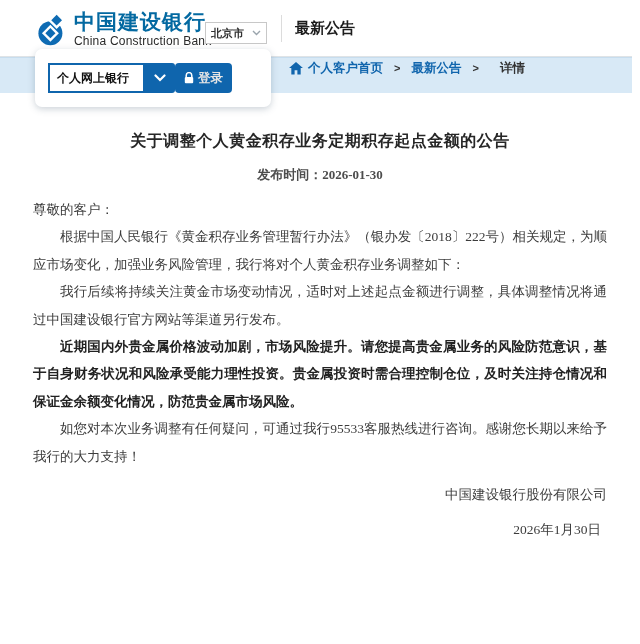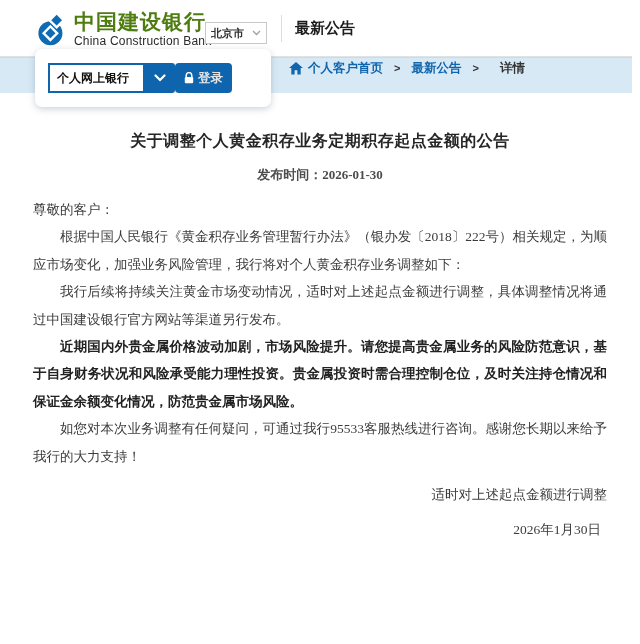--- a/index.html
+++ b/index.html
@@ -5,21 +5,21 @@
   * { margin:0; padding:0; box-sizing:border-box; }
   html,body { width:640px; height:644px; background:#fff; overflow:hidden;
               font-family:"Liberation Sans", sans-serif; }
   .page { position:relative; width:640px; height:644px; background:#fff; }
 
   
   .header { position:absolute; top:0; left:0; width:632px; height:57px; background:#fff;
             border-bottom:1px solid #dfe3e6; }
   .brand { position:absolute; left:36px; top:11px; display:flex; align-items:center; }
   .logo { width:32px; height:34px; margin-right:6px; }
-  .brand-cn { font-size:21px; font-weight:bold; color:#4d7c0f; letter-spacing:1px;
+  .brand-cn { font-size:21px; font-weight:bold; color:#0369a1; letter-spacing:1px;
               font-family:"Liberation Serif", serif; line-height:22px; }
   .brand-en { font-size:12px; color:#2a2a2a; letter-spacing:.2px; margin-top:1px; }
   .region { position:absolute; left:205px; top:22px; width:62px; height:22px;
             border:1px solid #c8c8c8; background:#fff; display:flex; align-items:center;
             justify-content:space-between; padding:3px 5px; cursor:pointer; }
   .region-label { font-size:11px; font-weight:bold; color:#333;
                   font-family:"Liberation Serif", serif; }
   .vdiv { position:absolute; left:281px; top:15px; width:1px; height:27px; background:#dcdcdc; }
   .hdr-title { position:absolute; left:295px; top:19px; font-size:15px; font-weight:bold;
                color:#1c1c1c; font-family:"Liberation Serif", serif; }
@@ -134,18 +134,18 @@
     <div class="pubdate">
       <span>发布时间：</span><span>2026-01-30</span>
     </div>
 
     <div class="body-text">
       <p>尊敬的客户：</p>
       <p class="indent">根据中国人民银行《黄金积存业务管理暂行办法》（银办发〔2018〕222号）相关规定，为顺应市场变化，加强业务风险管理，我行将对个人黄金积存业务调整如下：</p>
       <p class="indent">我行后续将持续关注黄金市场变动情况，适时对上述起点金额进行调整，具体调整情况将通过中国建设银行官方网站等渠道另行发布。</p>
       <p class="indent bold">近期国内外贵金属价格波动加剧，市场风险提升。请您提高贵金属业务的风险防范意识，基于自身财务状况和风险承受能力理性投资。贵金属投资时需合理控制仓位，及时关注持仓情况和保证金余额变化情况，防范贵金属市场风险。</p>
       <p class="indent">如您对本次业务调整有任何疑问，可通过我行95533客服热线进行咨询。感谢您长期以来给予我行的大力支持！</p>
-      <p class="sig">适时对上述起点金额进行调整</p>
+      <p class="sig">中国建设银行股份有限公司</p>
       <p class="sig-date">2026年1月30日</p>
     </div>
   </div>
 
 </div>
 
 </body></html>

